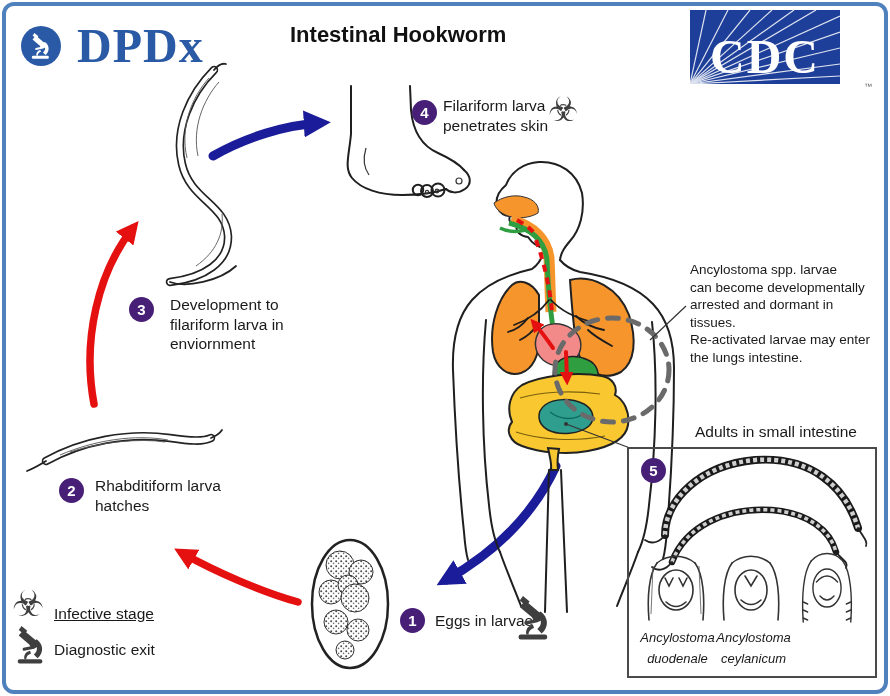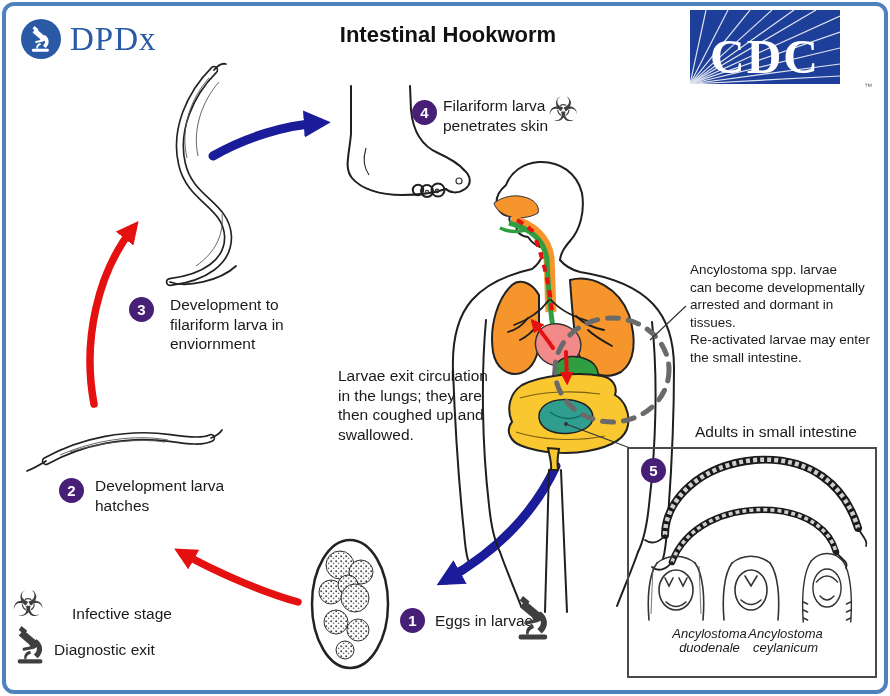--- a/index.html
+++ b/index.html
@@ -5,54 +5,54 @@
   html,body{margin:0;padding:0;background:#ffffff;}
   .page{position:relative;width:890px;height:696px;background:#fff;overflow:hidden;
         font-family:"Liberation Sans",sans-serif;color:#1a1a1a;}
   .frame{position:absolute;left:2px;top:2px;right:2px;bottom:2px;border:4px solid var(--frame-border,#4f81bd);
          border-radius:12px;z-index:0;}
   .art{position:absolute;left:0;top:0;z-index:1;}
   .lbl{position:absolute;z-index:2;font-size:15.5px;line-height:19.5px;white-space:pre-line;}
   .badge{position:absolute;z-index:3;width:25px;height:25px;border-radius:50%;
          background:var(--badge-purple,#481f77);color:#fff;font-weight:bold;font-size:15px;
          display:flex;align-items:center;justify-content:center;}
-  .title{position:absolute;z-index:2;left:283px;top:22px;width:330px;text-align:center;
+  .title{position:absolute;z-index:2;left:290px;top:22px;width:330px;text-align:left;
          font-size:22px;font-weight:bold;color:#111;}
   
   .dpdx{position:absolute;z-index:2;left:20px;top:18px;display:flex;align-items:center;}
-  .dpdx-text{font-family:"Liberation Serif",serif;font-weight:normal;font-size:33px;
-             color:var(--dpdx-blue,#2a5aa5);margin-left:8px;letter-spacing:1px;}
+  .dpdx-text{font-family:"Liberation Serif",serif;font-weight:bold;font-size:48px;
+             color:var(--dpdx-blue,#2a5aa5);margin-left:15px;letter-spacing:1px;}
   
   .cdc{position:absolute;z-index:2;left:690px;top:10px;width:150px;height:74px;
        background:var(--cdc-blue,#1e3f99);display:flex;align-items:flex-end;justify-content:center;overflow:hidden;}
   .cdc-text{position:relative;z-index:2;font-family:"Liberation Serif",serif;font-weight:bold;
             font-size:48px;color:#fff;letter-spacing:2px;}
   .cdc-rays{position:absolute;left:0;top:0;z-index:1;}
   .cdc-tm{position:absolute;z-index:2;left:864px;top:82px;font-size:8px;color:#666;}
   
   .note-arrest{left:690px;top:261px;width:190px;font-size:13.5px;line-height:17.5px;}
   .note-lungs{left:338px;top:366px;width:165px;}
   
   .s1t{left:435px;top:611px;}
   .s2t{left:95px;top:476px;}
   .s3t{left:170px;top:295px;}
   .s4t{left:443px;top:96px;}
   
-  .leg1{left:72px;top:604px;}
+  .leg1{left:54px;top:604px;text-decoration:underline;}
   .leg2{left:54px;top:640px;}
   .bio{position:absolute;z-index:2;font-family:"DejaVu Sans",sans-serif;color:var(--icon-gray,#3f3f3f);line-height:1;}
   .bio4{left:548px;top:92px;font-size:34px;}
   .biol{left:12px;top:586px;font-size:36px;}
   .scope-icon{position:absolute;z-index:2;color:var(--icon-gray,#3f3f3f);}
   
   .adults-box{position:absolute;z-index:1;left:627px;top:447px;width:246px;height:227px;
               border:2.5px solid #4a4a4a;background:transparent;}
   .adults-title{left:653px;top:422px;width:246px;text-align:center;}
-  .sp{position:absolute;z-index:2;font-size:13px;line-height:14px;font-style:italic;
-      text-align:center;white-space:pre-line;margin-left:32px;}
+  .sp{position:absolute;z-index:2;font-size:13px;line-height:21px;font-style:italic;
+      text-align:center;white-space:pre-line;}
   .sp0{left:635px;top:627px;width:85px;}
   .sp1{left:711px;top:627px;width:85px;}
   .sp2{left:789px;top:627px;width:78px;}
   
   .outline{stroke:#1f1f1f;stroke-width:2;fill:none;stroke-linecap:round;stroke-linejoin:round;}
   .wormO{stroke:#222;stroke-width:8.5;fill:none;stroke-linecap:round;}
   .wormI{stroke:#fff;stroke-width:5.2;fill:none;stroke-linecap:round;}
   .wormT{stroke:#555;stroke-width:0.9;fill:none;}
   .thin{stroke:#222;stroke-width:1.8;fill:none;stroke-linecap:round;}
   .ptr{stroke:#333;stroke-width:1.2;fill:none;}
@@ -296,37 +296,33 @@
   </div>
   <div class="cdc-tm">™</div>
 
   <div class="badge" style="left:400px;top:608px;">1</div>
   <div class="badge" style="left:59px;top:478px;">2</div>
   <div class="badge" style="left:129px;top:297px;">3</div>
   <div class="badge" style="left:412px;top:100px;">4</div>
   <div class="badge" style="left:641px;top:458px;">5</div>
 
   <div class="lbl s1t">Eggs in larvae</div>
-  <div class="lbl s2t">Development larva
+  <div class="lbl s2t">Rhabditiform larva
 hatches</div>
   <div class="lbl s4t">Filariform larva
 penetrates skin</div>
   <div class="lbl s3t">Development to
 filariform larva in
 enviornment</div>
 
-  <div class="lbl note-lungs">Larvae exit circulation
-in the lungs;  they are
-then coughed up and
-swallowed.</div>
   <div class="lbl note-arrest">Ancylostoma spp. larvae
 can become developmentally
 arrested and dormant in tissues.
 Re-activated larvae may enter
-the small intestine.</div>
+the lungs intestine.</div>
 
   <div class="bio bio4">☣</div>
   <svg class="scope-icon" style="left:514px;top:596px;" width="40" height="44" viewBox="0 0 36 40">
       <use href="#scopeShape" width="36" height="40"></use>
     </svg>
 
   <div class="bio biol">☣</div>
   <div class="lbl leg1">Infective stage</div>
   <svg class="scope-icon" style="left:14px;top:626px;" width="34" height="38" viewBox="0 0 36 40">
       <use href="#scopeShape" width="36" height="40"></use>

